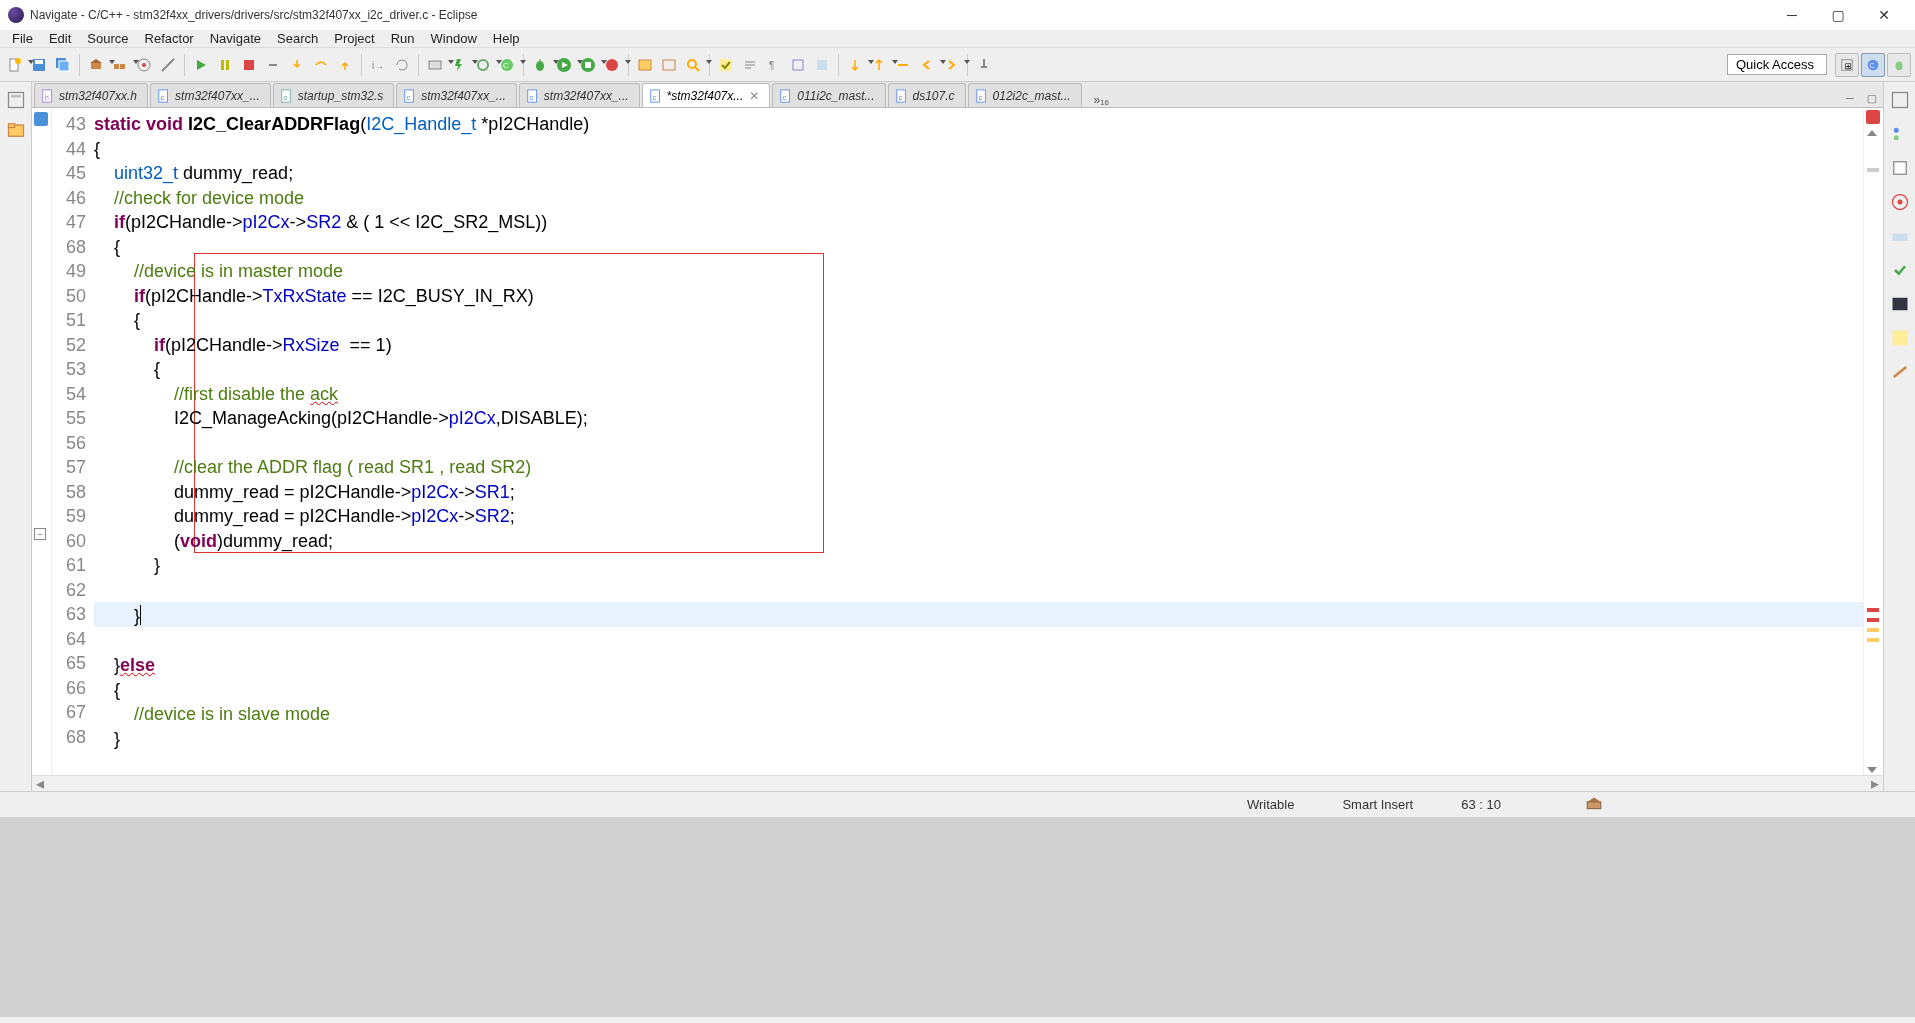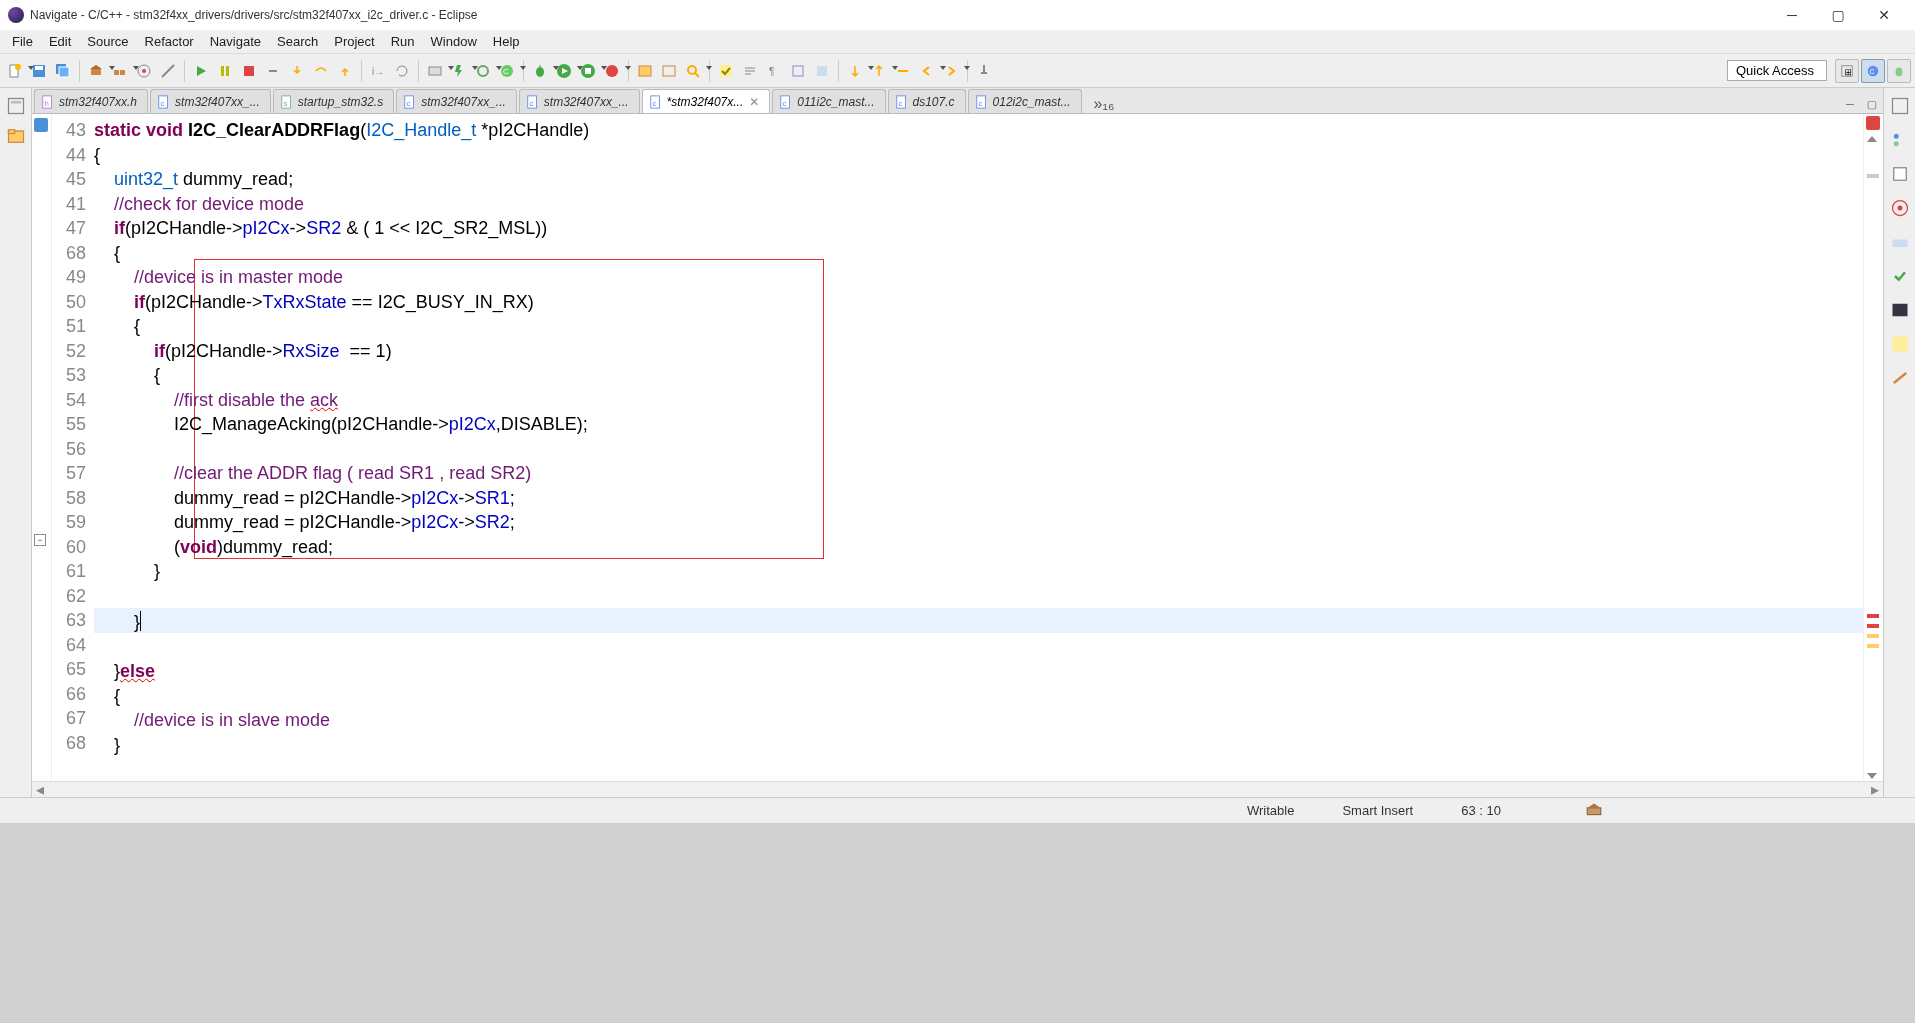--- a/index.html
+++ b/index.html
@@ -5,21 +5,21 @@
 * { margin: 0; padding: 0; box-sizing: border-box; font-family: "Segoe UI", Tahoma, sans-serif; }
 body { background: #f0f0f0; overflow: hidden; width: 1915px; height: 1023px; }
 
 
 .titlebar { height: 30px; background: #fff; display: flex; align-items: center; padding: 0 8px; font-size: 12px; color: #333; }
 .titlebar .icon { width: 16px; height: 16px; background: radial-gradient(circle at 30% 30%, #6a4ba0, #2a1a50); border-radius: 50%; margin-right: 6px; }
 .titlebar .spacer { flex: 1; }
 .titlebar .winbtn { width: 46px; height: 30px; display: flex; align-items: center; justify-content: center; font-size: 14px; color: #333; cursor: pointer; }
 
 
-.menubar { height: 24px; background: #efefef; display: flex; align-items: center; padding: 0 4px; border-bottom: 1px solid #ddd; }
+.menubar { height: 18px; background: #efefef; display: flex; align-items: center; padding: 0 4px; border-bottom: 1px solid #ddd; }
 .menubar .menuitem { padding: 2px 8px; font-size: 13px; color: #222; cursor: pointer; }
 
 
 .toolbar { height: 34px; background: #efefef; display: flex; align-items: center; padding: 0 4px; gap: 2px; border-bottom: 1px solid #ccc; }
 .tbtn { width: 22px; height: 22px; display: flex; align-items: center; justify-content: center; border-radius: 2px; cursor: pointer; position: relative; }
 .tbtn svg { width: 16px; height: 16px; }
 .tbtn .dd { position: absolute; right: -8px; top: 6px; width: 0; height: 0; border-left: 3px solid transparent; border-right: 3px solid transparent; border-top: 4px solid #555; }
 .tsep { width: 1px; height: 22px; background: #ccc; margin: 0 3px; }
 .toolbar .tspacer { flex: 1; }
 .quickaccess { border: 1px solid #aaa; background: #fff; padding: 2px 8px; font-size: 13px; width: 100px; }
@@ -35,34 +35,34 @@
 .editorarea { flex: 1; display: flex; flex-direction: column; background: #fff; }
 
 
 .tabs { height: 26px; background: #e8e8e8; display: flex; align-items: flex-end; border-bottom: 1px solid #bbb; padding-left: 2px; }
 .tab { height: 24px; display: flex; align-items: center; padding: 0 10px 0 6px; font-size: 12px; color: #333; background: #e0e0e0; border: 1px solid #bbb; border-bottom: none; margin-right: 2px; border-top-left-radius: 3px; border-top-right-radius: 3px; cursor: pointer; max-width: 160px; position: relative; }
 .tab.active { background: #fff; color: #000; font-weight: 500; }
 .tab .ticon { width: 14px; height: 14px; margin-right: 4px; flex-shrink: 0; }
 .tab .tlabel { white-space: nowrap; overflow: hidden; text-overflow: ellipsis; font-style: italic; }
 .tab.active .tlabel { }
 .tab .tclose { margin-left: 6px; font-size: 12px; color: #888; cursor: pointer; }
-.tabs .tabextra { margin-left: 6px; font-size: 16px; color: #555; cursor: pointer; padding: 0 4px; }
+.tabs .tabextra { margin-left: 6px; font-size: 12px; color: #555; cursor: pointer; padding: 0 4px; }
 .tabs .tabspacer { flex: 1; }
 .tabs .tabctl { width: 18px; height: 18px; margin: 0 2px; cursor: pointer; display: flex; align-items: center; justify-content: center; font-size: 11px; color: #666; }
 
 
 .codezone { flex: 1; display: flex; overflow: hidden; position: relative; }
 .ruler { width: 20px; background: #fff; border-right: 1px solid #eee; position: relative; }
 .ruler .marker { position: absolute; left: 2px; width: 14px; height: 14px; background: #4a90d9; border-radius: 2px; }
 .ruler .minusmark { position: absolute; left: 2px; width: 12px; height: 12px; border: 1px solid #888; background: #fff; font-size: 9px; text-align: center; line-height: 10px; color: #555; }
 
 .gutter { width: 42px; background: #fff; text-align: right; padding-right: 8px; font-family: Consolas, monospace; font-size: 18px; color: #888; line-height: 24.5px; padding-top: 4px; }
 .code { flex: 1; font-family: Consolas, monospace; font-size: 18px; line-height: 24.5px; padding-top: 4px; white-space: pre; position: relative; color: #000; }
 .kw { color: #7f0055; font-weight: bold; }
-.cm { color: #701a75; }
+.cm { color: #4d7c0f; }
 .tp { color: #005fbf; }
 .fld { color: #0000c0; }
 .squig { text-decoration: wavy underline #d00 1px; }
 
 .redbox { position: absolute; border: 1px solid #e03030; pointer-events: none; }
 .cursor-line { position: absolute; left: 0; right: 0; height: 24.5px; background: #e8f2fe; z-index: 0; }
 .textcursor { position: absolute; width: 1px; height: 20px; background: #000; }
 
 .overview { width: 20px; background: #fff; border-left: 1px solid #eee; position: relative; }
 .overview .om { position: absolute; left: 3px; width: 12px; height: 4px; }
@@ -443,21 +443,21 @@
 
     <div class="codezone">
       <div class="ruler">
         <div class="marker" style="top:4px"></div>
         <div class="minusmark" style="top:420px">−</div>
       </div>
       <div class="gutter" id="gutter">
           <div>43</div>
           <div>44</div>
           <div>45</div>
-          <div>41</div>
+          <div>46</div>
           <div>47</div>
           <div>68</div>
           <div>49</div>
           <div>50</div>
           <div>51</div>
           <div>52</div>
           <div>53</div>
           <div>54</div>
           <div>55</div>
           <div>56</div>

